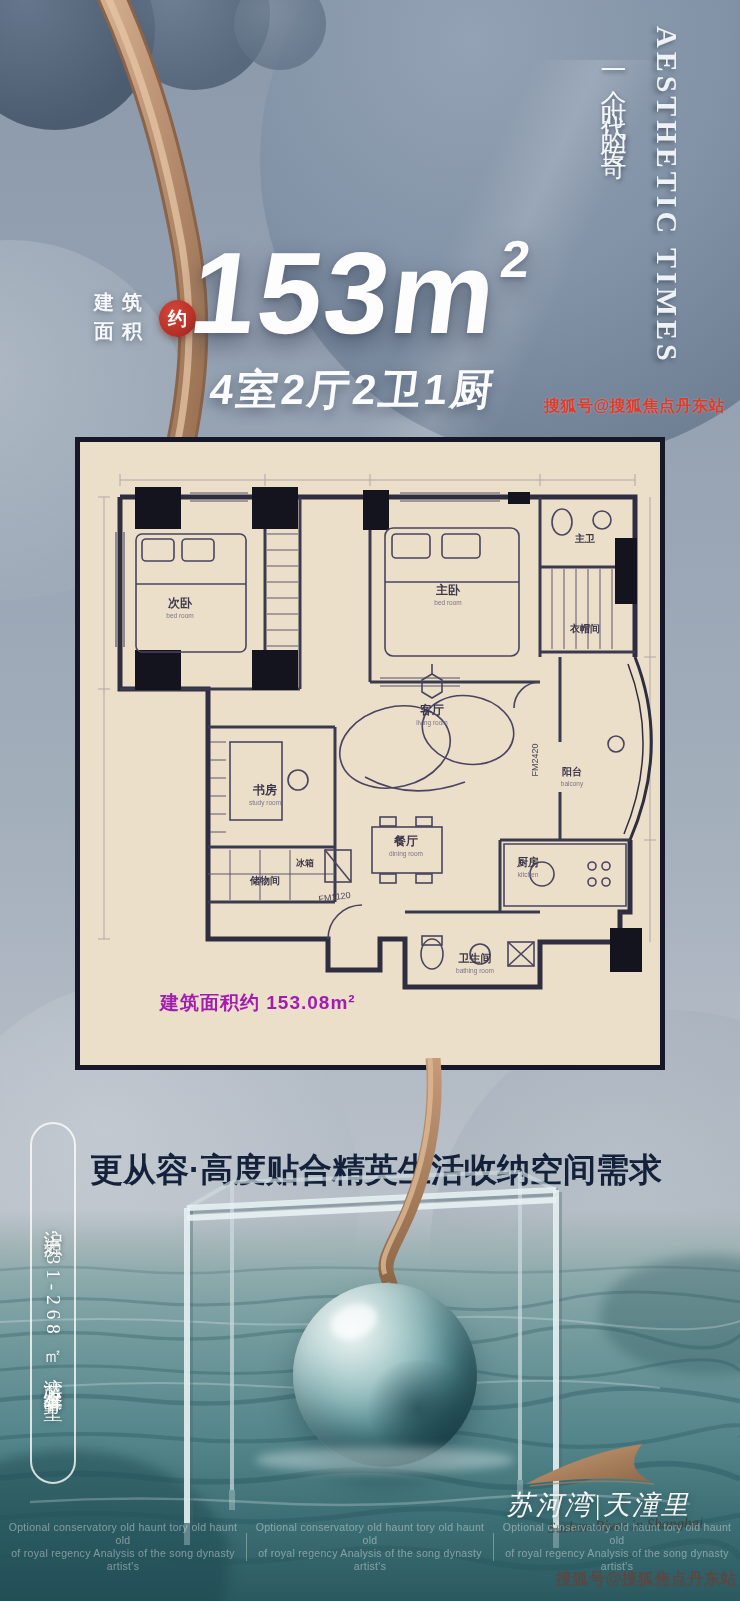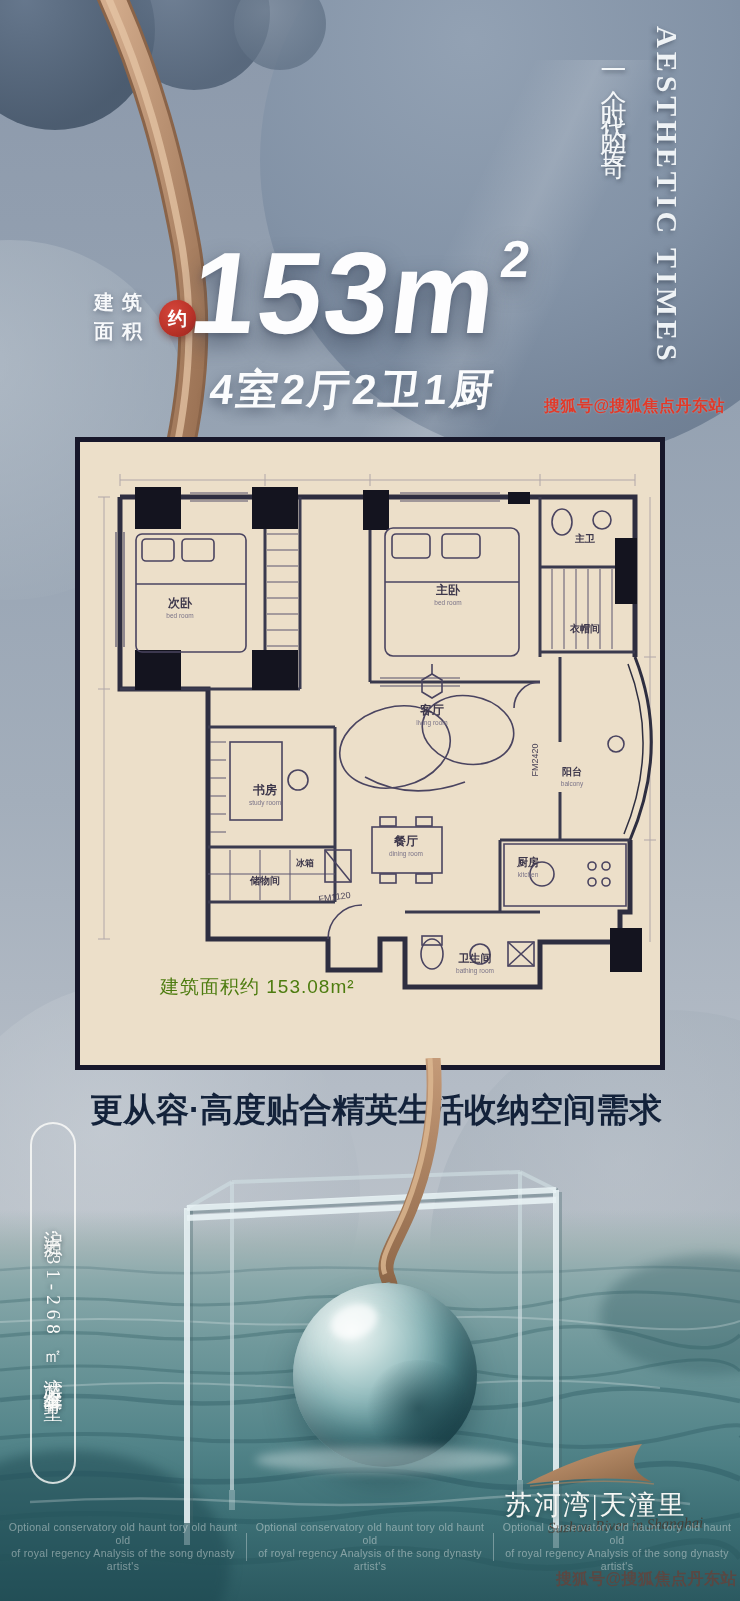--- a/index.html
+++ b/index.html
@@ -47,25 +47,25 @@
     text-shadow:2px 3px 5px rgba(44,54,70,.6); }
 
   .wm-top { left:544px; top:396px; font-size:16px; font-weight:bold; color:#e03a2a;
     letter-spacing:.5px; text-shadow:0 0 2px rgba(255,255,255,.35); }
   .wm-bottom { left:556px; top:1569px; font-size:16px; font-weight:bold; color:#5e4640;
     opacity:.92; letter-spacing:.5px; }
 
   
   .plan-box { left:75px; top:437px; width:590px; height:633px; background:#ecdfc9;
     border:5px solid #17172a; }
-  .plan-note { position:absolute; left:80px; top:532px; font-size:19px; font-weight:normal;
-    color:#4d7c0f; letter-spacing:1px; white-space:nowrap; }
-
-  
-  .headline { left:90px; top:1088px; width:560px; text-align:center; white-space:nowrap;
+  .plan-note { position:absolute; left:80px; top:548px; font-size:19px; font-weight:bold;
+    color:#a21caf; letter-spacing:1px; white-space:nowrap; }
+
+  
+  .headline { left:90px; top:1148px; width:560px; text-align:center; white-space:nowrap;
     font-size:33px; font-weight:900; color:#13223a; letter-spacing:0; }
 
   
   #water { position:absolute; left:0; top:1210px; width:740px; height:391px;
     background:linear-gradient(180deg,rgba(176,188,192,0) 0%,rgba(158,178,179,.85) 9%,#8aa9ab 18%,#6f989b 35%,#528489 60%,#3b6e74 80%,#2b5960 100%); }
   .dark-patch { position:absolute; border-radius:50%; filter:blur(6px); }
   #dp1 { left:-90px; top:1450px; width:320px; height:230px; background:rgba(24,66,76,.45); }
   #dp2 { left:600px; top:1255px; width:220px; height:120px; background:rgba(34,76,84,.3); }
 
   .sphere-glass { left:293px; top:1283px; width:184px; height:184px; border-radius:50%;
@@ -74,22 +74,22 @@
     box-shadow:inset -18px -26px 42px rgba(10,40,48,.55), inset 10px 12px 28px rgba(255,255,255,.35),
       0 18px 30px rgba(18,48,56,.35); }
   .sphere-swirl { position:absolute; left:38%; top:42%; width:60%; height:52%; border-radius:50%;
     background:radial-gradient(circle at 50% 50%,rgba(16,52,60,.55),rgba(16,52,60,0) 70%); }
   .sphere-glint { position:absolute; left:20%; top:12%; width:26%; height:18%; border-radius:50%;
     background:rgba(255,255,255,.7); filter:blur(3px); transform:rotate(-20deg); }
   .foam { left:255px; top:1447px; width:260px; height:26px; border-radius:50%;
     background:rgba(228,241,241,.4); filter:blur(5px); }
 
   
-  .brand { left:505px; top:1487px; width:185px; text-align:left; font-family:"Liberation Serif",serif;
-    font-size:27px; color:#f5f6f3; letter-spacing:2px; text-shadow:0 2px 6px rgba(20,50,56,.6); }
+  .brand { left:505px; top:1487px; width:185px; text-align:right; font-family:"Liberation Serif",serif;
+    font-size:27px; color:#f5f6f3; letter-spacing:2px; text-shadow:0 2px 6px rgba(20,50,56,.6);font-style:italic; }
   .script-overlay { left:548px; top:1517px; font-family:"Liberation Serif",serif; font-style:italic;
     font-size:15px; color:rgba(72,58,48,.85); transform:rotate(-2deg); }
   .captions { position:absolute; left:0; top:1521px; width:740px; display:flex; align-items:center; }
   .cap-col { flex:1; text-align:center; font-size:10.5px; line-height:13px;
     color:rgba(248,248,246,.42); letter-spacing:.3px; }
   .cap-div { width:1px; height:28px; background:rgba(255,255,255,.32); }
 
   
   .capsule { left:30px; top:1122px; width:46px; height:362px; border:2px solid rgba(252,252,250,.8);
     border-radius:26px; display:flex; align-items:center; justify-content:center; }

